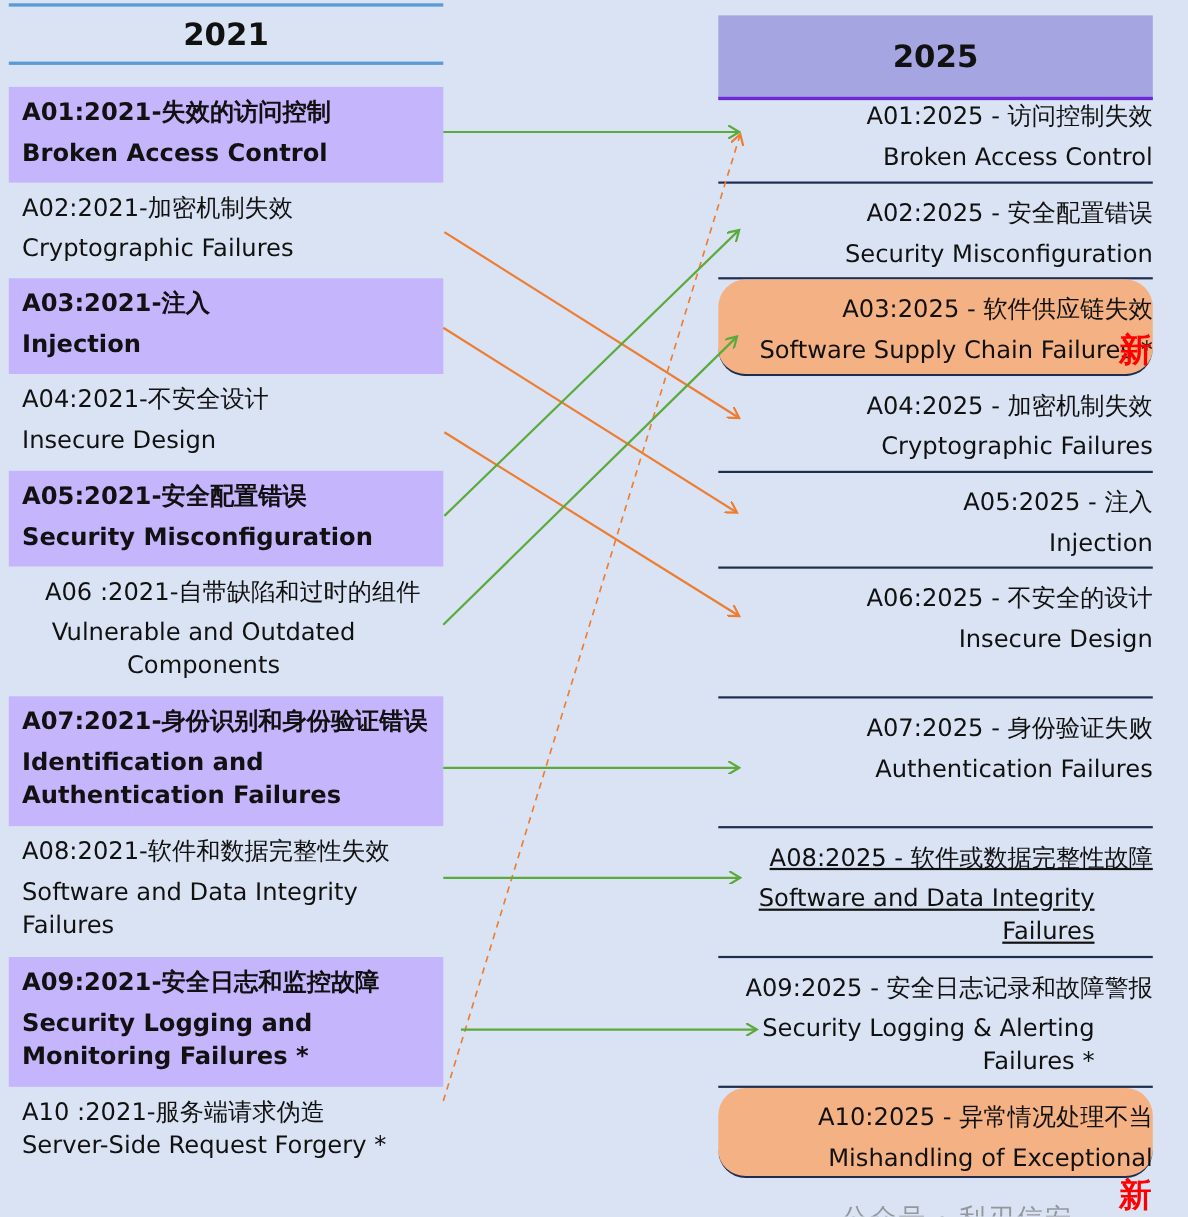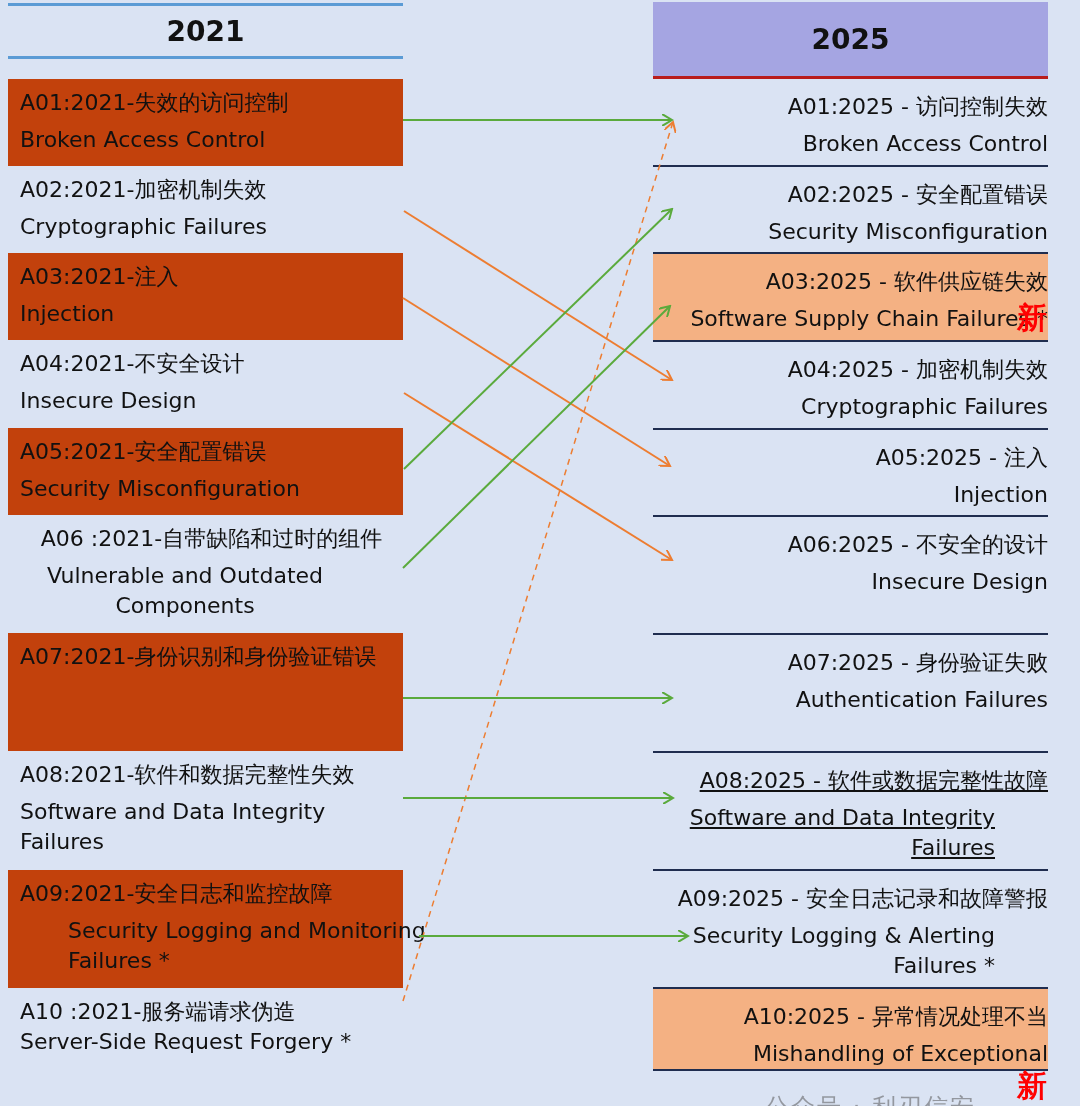--- a/index.html
+++ b/index.html
@@ -10,39 +10,39 @@
     color: #111;
     position: relative;
   }
   .header-left {
     position: absolute; left: 8px; top: 3px; width: 395px; height: 56px;
     border-top: 3px solid #5b9bd5; border-bottom: 3px solid #5b9bd5;
     display: flex; align-items: center; justify-content: center;
     font-weight: bold; font-size: 28px;
   }
   .header-right {
-    position: absolute; left: 653px; top: 2px; width: 395px; height: 77px;
-    background: #a5a5e2; border-bottom: 3px solid #b91c1c;
+    position: absolute; left: 653px; top: 14px; width: 395px; height: 77px;
+    background: #a5a5e2; border-bottom: 3px solid #6d28d9;
     display: flex; align-items: center; justify-content: center;
     font-weight: bold; font-size: 28px;
   }
   .lrow {
     position: absolute; left: 8px; width: 395px;
     padding: 8px 0 0 12px; font-size: 22px; line-height: 31px;
   }
-  .lrow.shaded { background: #c2410c; }
+  .lrow.shaded { background: #c4b5fd; font-weight: bold; }
   .lrow .en { display:block; line-height: 30px; }
   .lrow .cn { display:block; margin-bottom: 7px; }
   .rrow {
     position: absolute; left: 653px; width: 395px;
     padding: 12px 0 0 12px; font-size: 22px; line-height: 31px;
     border-bottom: 2px solid #1f2d4f;
     text-align: right;
   }
-  .rrow.new { background: #f4b183; }
+  .rrow.new { background: #f4b183; border-radius: 25px; }
   .rrow .cn { display:block; margin-bottom: 7px; }
   .rrow .en { display:block; line-height: 30px; }
   .badge-new {
     position: absolute; color: #ff0000; font-weight: bold; font-size: 30px;
     font-family: "DejaVu Serif", serif;
   }
   .watermark {
     position: absolute; left: 765px; top: 1048px; font-size: 24px;
     color: rgba(90,90,90,0.55); letter-spacing: 2px; margin-top: 43px;
   }
@@ -73,28 +73,29 @@
 <div class="lrow shaded" style="top:428px;height:87px;">
   <span class="cn">A05:2021-安全配置错误</span>
   <span class="en">Security Misconfiguration</span>
 </div>
 <div class="lrow" style="top:515px;height:118px;text-align:center;">
   <span class="cn">A06 :2021-自带缺陷和过时的组件</span>
   <span class="en" style="width:330px;">Vulnerable and Outdated Components</span>
 </div>
 <div class="lrow shaded" style="top:633px;height:118px;">
   <span class="cn">A07:2021-身份识别和身份验证错误</span>
+  <span class="en" style="width:360px;">Identification and Authentication Failures</span>
 </div>
 <div class="lrow" style="top:751px;height:89px;">
   <span class="cn">A08:2021-软件和数据完整性失效</span>
   <span class="en" style="width:330px;">Software and Data Integrity Failures</span>
 </div>
 <div class="lrow shaded" style="top:870px;height:118px;">
   <span class="cn">A09:2021-安全日志和监控故障</span>
-  <span class="en" style="width:370px;margin-left:48px;">Security Logging and Monitoring Failures *</span>
+  <span class="en" style="width:370px;">Security Logging and Monitoring Failures *</span>
 </div>
 <div class="lrow" style="top:988px;height:80px;padding-top:8px;">
   <span class="cn" style="margin-bottom:0;">A10 :2021-服务端请求伪造</span>
   <span class="en">Server-Side Request Forgery *</span>
 </div>
 
 <div class="rrow" style="top:79px;height:88px;">
   <span class="cn">A01:2025 - 访问控制失效</span>
   <span class="en">Broken Access Control</span>
 </div>

